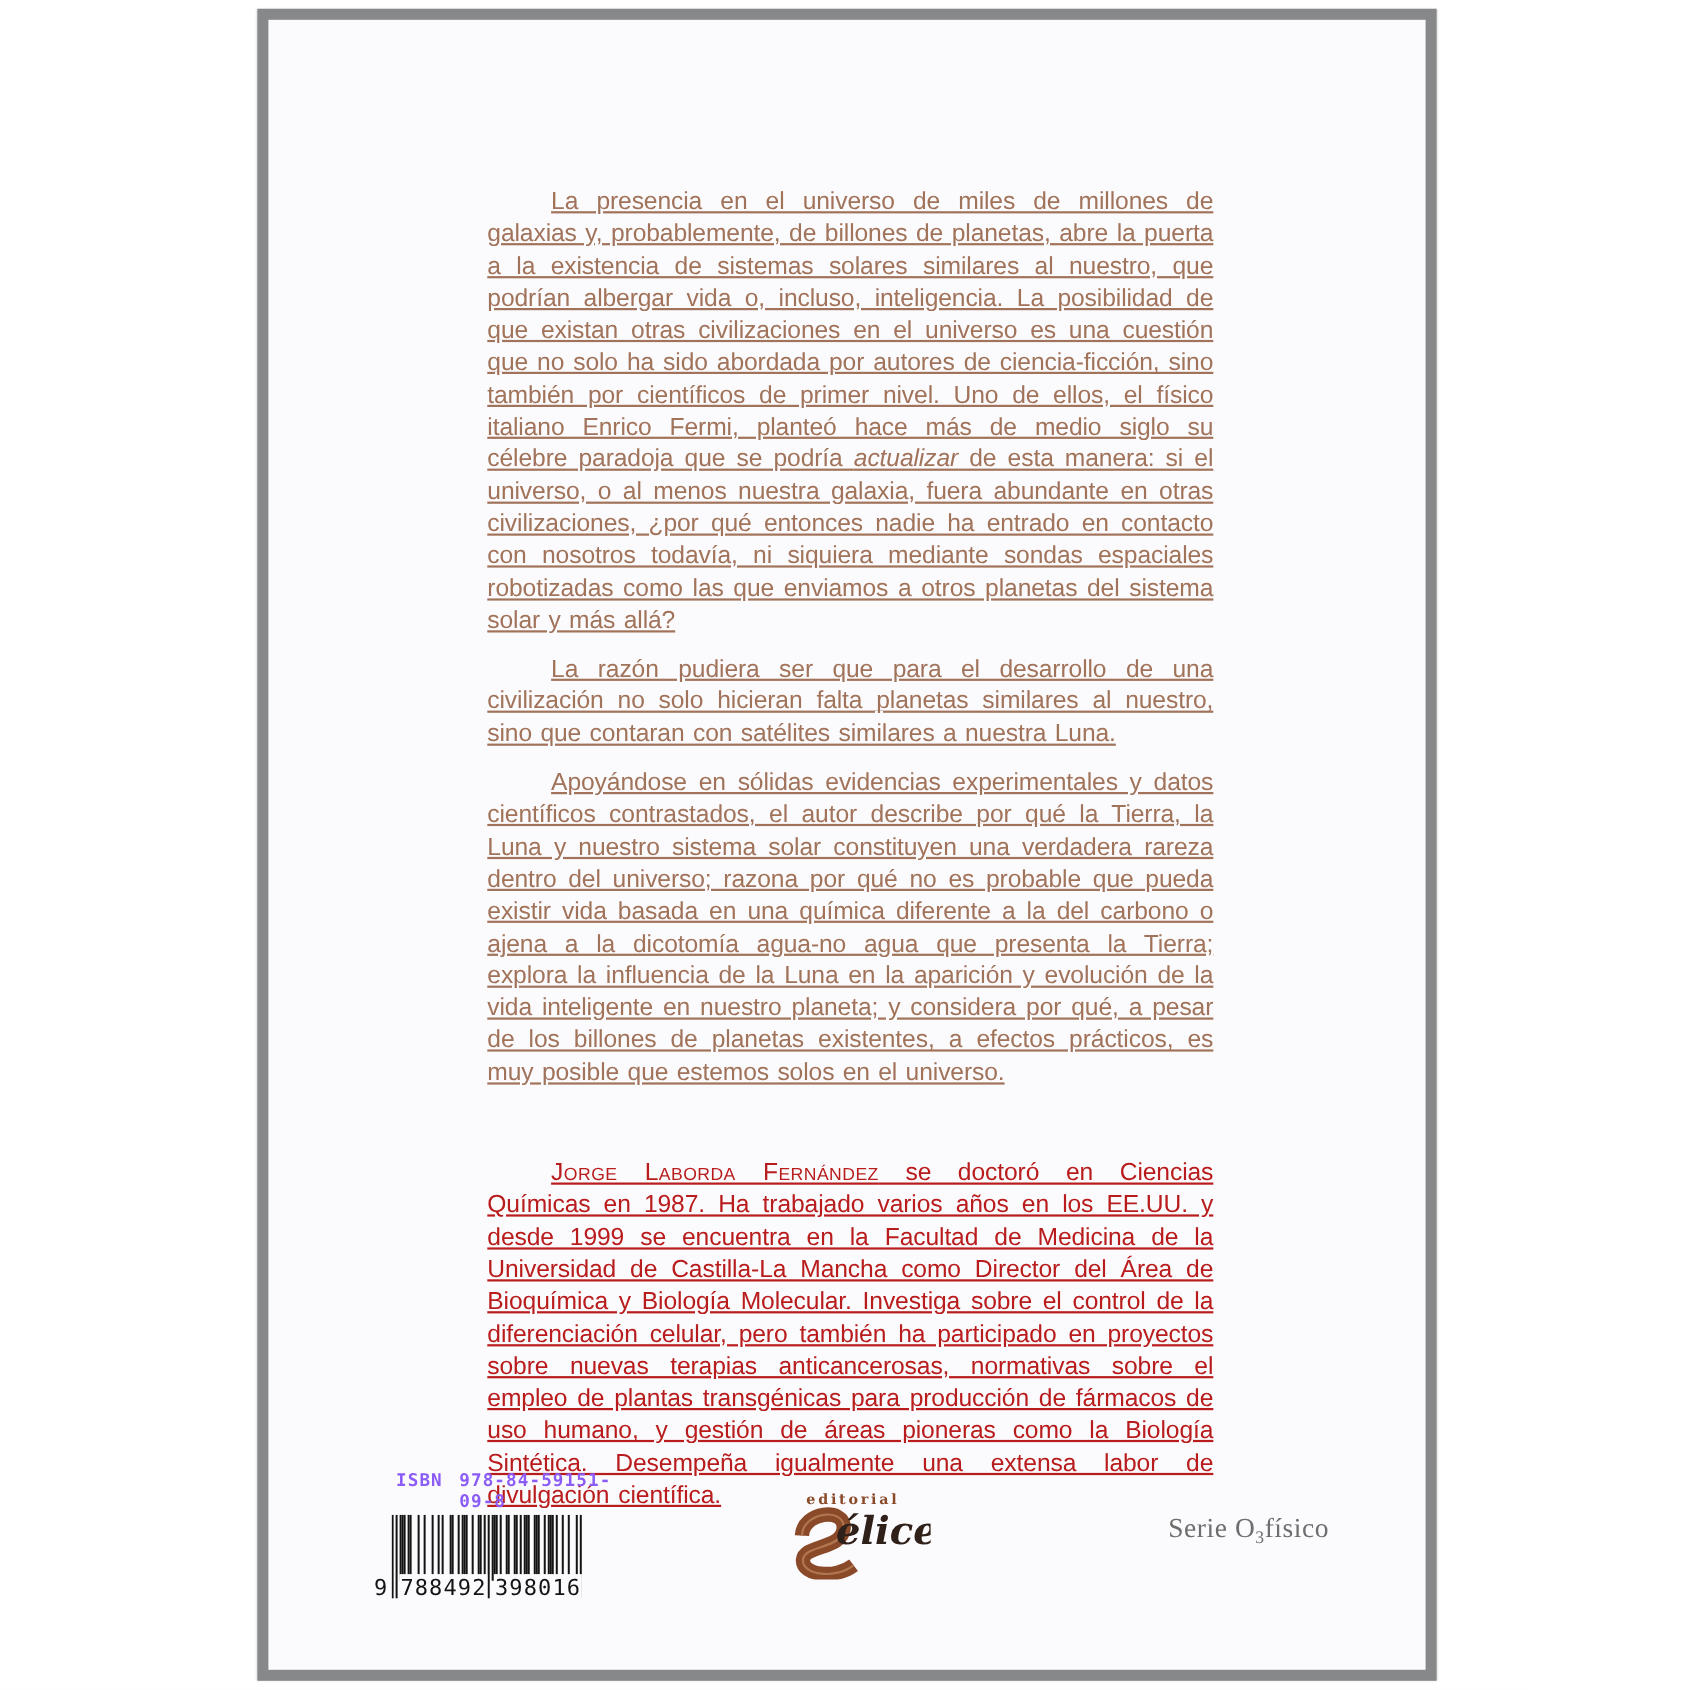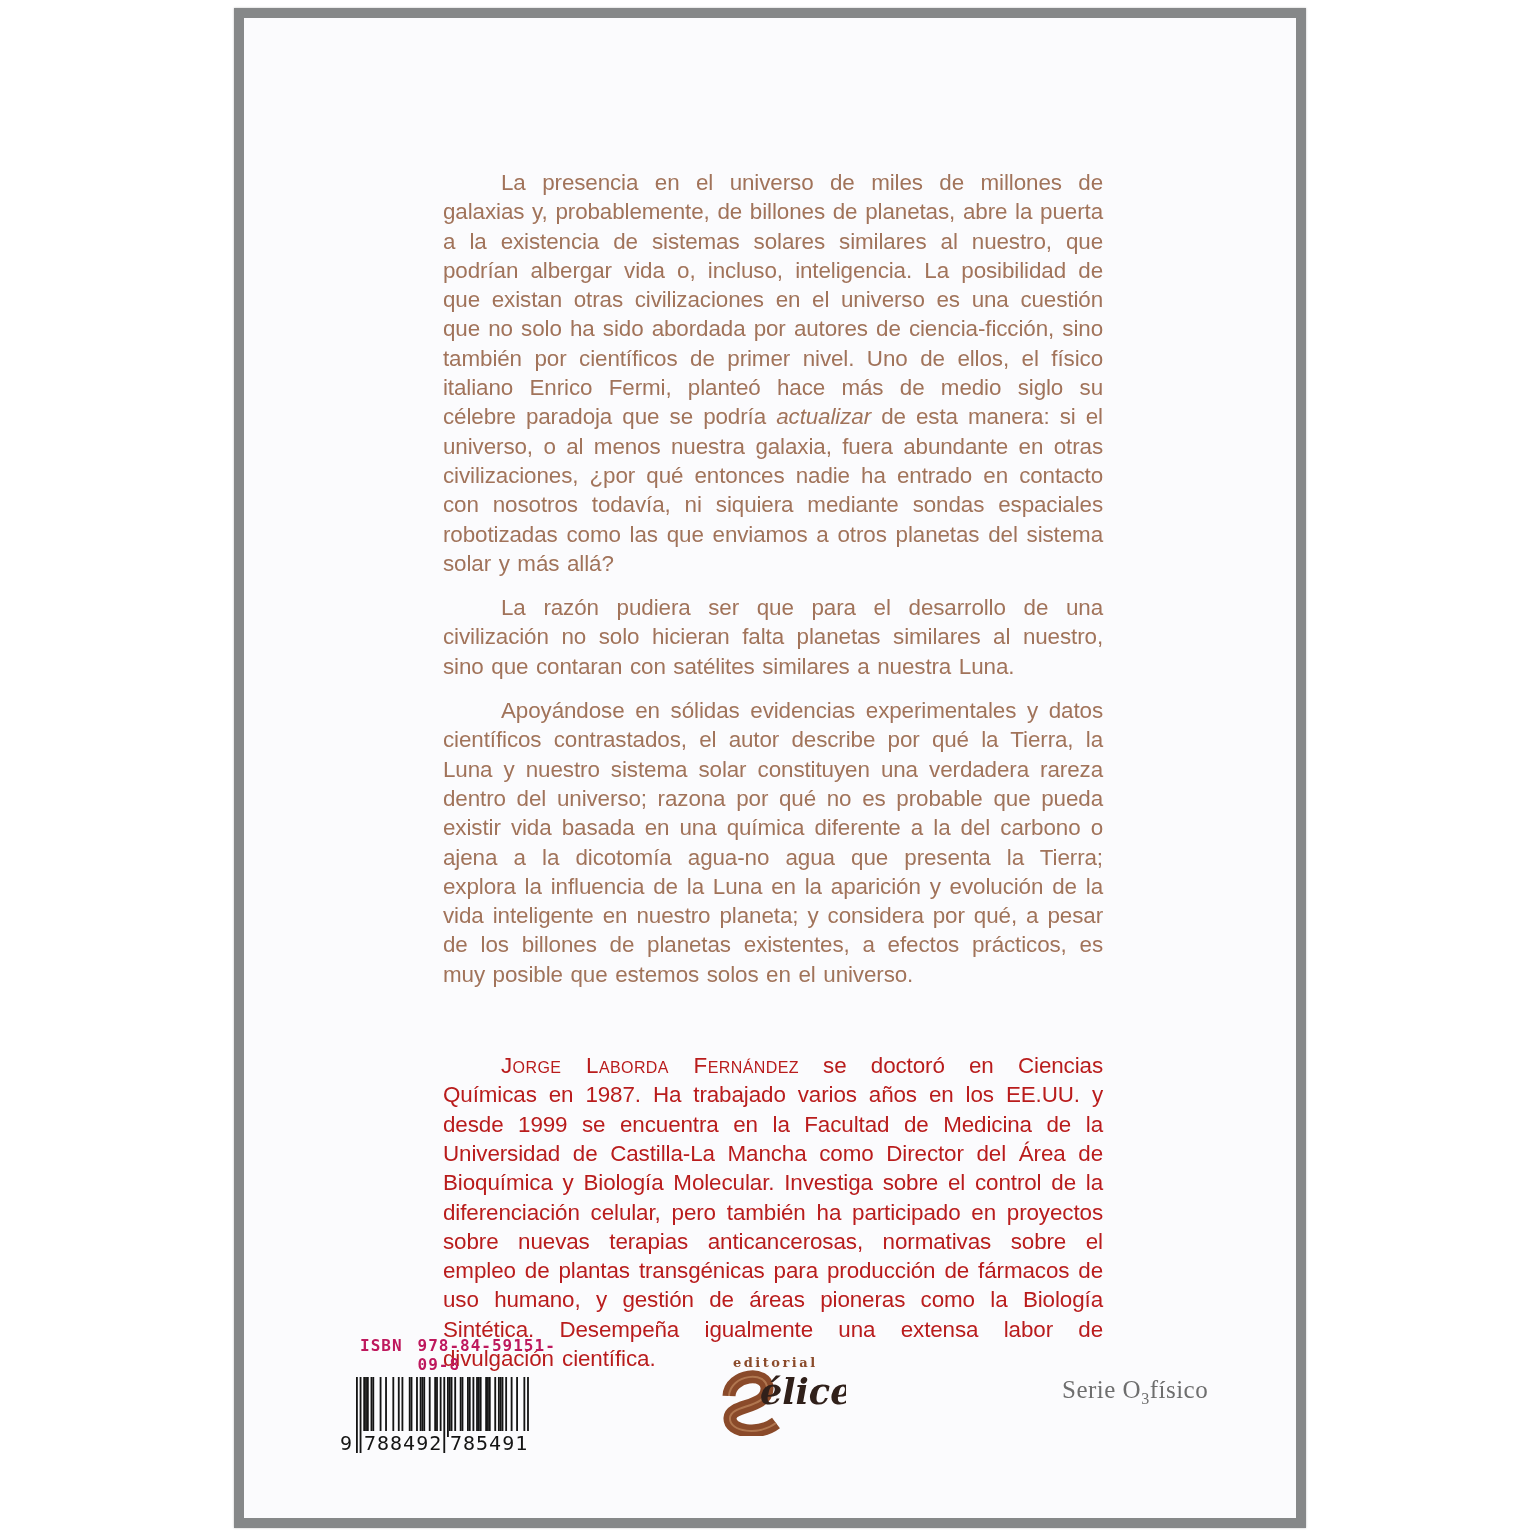--- a/index.html
+++ b/index.html
@@ -36,20 +36,21 @@
   }
   .para {
     margin: 0 0 15px 0;
     font-size: 22.4px;
     line-height: 29.3px;
     text-align: justify;
     text-indent: 58px;
     color: #a1735a;
     letter-spacing: -0.1px;
     word-spacing: 1.5px;
+    text-decoration: underline;
   }
   .para em { font-style: italic; }
   .para.bio {
     margin-top: 62px;
     color: #b91c1c;
     word-spacing: 2px;
   }
   .smallcaps { font-variant: small-caps; letter-spacing: 0.4px; }
 
   
@@ -57,21 +58,21 @@
     position: absolute;
     left: 112px; top: 1318px;
     width: 220px;
   }
   .isbn-label {
     display: flex; gap: 15px;
     font-family: "DejaVu Sans Mono", monospace;
     font-weight: bold;
     font-size: 16px;
     letter-spacing: 1px;
-    color: #be185d;
+    color: #8b5cf6;
     margin-bottom: 3px;
     padding-left: 4px;
   }
   .barcode {
     position: relative;
     width: 174px; height: 80px;
   }
   .barcode svg { position: absolute; left: 0; top: 0; }
   .bc-digit {
     position: absolute;
@@ -196,21 +197,21 @@
               <rect x="143.78" y="0" width="1.82" height="60" fill="#141414"></rect>
               <rect x="145.60" y="0" width="1.82" height="60" fill="#141414"></rect>
               <rect x="149.24" y="0" width="1.82" height="60" fill="#141414"></rect>
               <rect x="154.70" y="0" width="1.82" height="60" fill="#141414"></rect>
               <rect x="160.16" y="0" width="1.82" height="60" fill="#141414"></rect>
               <rect x="167.44" y="0" width="1.82" height="76" fill="#141414"></rect>
               <rect x="171.08" y="0" width="1.82" height="76" fill="#141414"></rect>
             </svg>
           <span class="bc-digit bc-first">9</span>
           <span class="bc-digit bc-g1">788492</span>
-          <span class="bc-digit bc-g2">785491</span>
+          <span class="bc-digit bc-g2">398016</span>
         </div>
       </div>
 
       <div class="logo">
         <svg viewBox="0 0 130 84" width="130" height="84">
           <text x="17" y="15" class="logo-top">editorial</text>
           <path class="ribbon" d="M13 44 C 14 22, 52 18, 51 37 C 50 57, 15 52, 14 66 C 13 80, 43 84, 60 71"></path>
           <path class="ribbon-inner" d="M13 44 C 14 22, 52 18, 51 37 C 50 57, 15 52, 14 66 C 13 80, 43 84, 60 71"></path>
           <text x="44" y="52" class="logo-main">élice</text>
         </svg>

